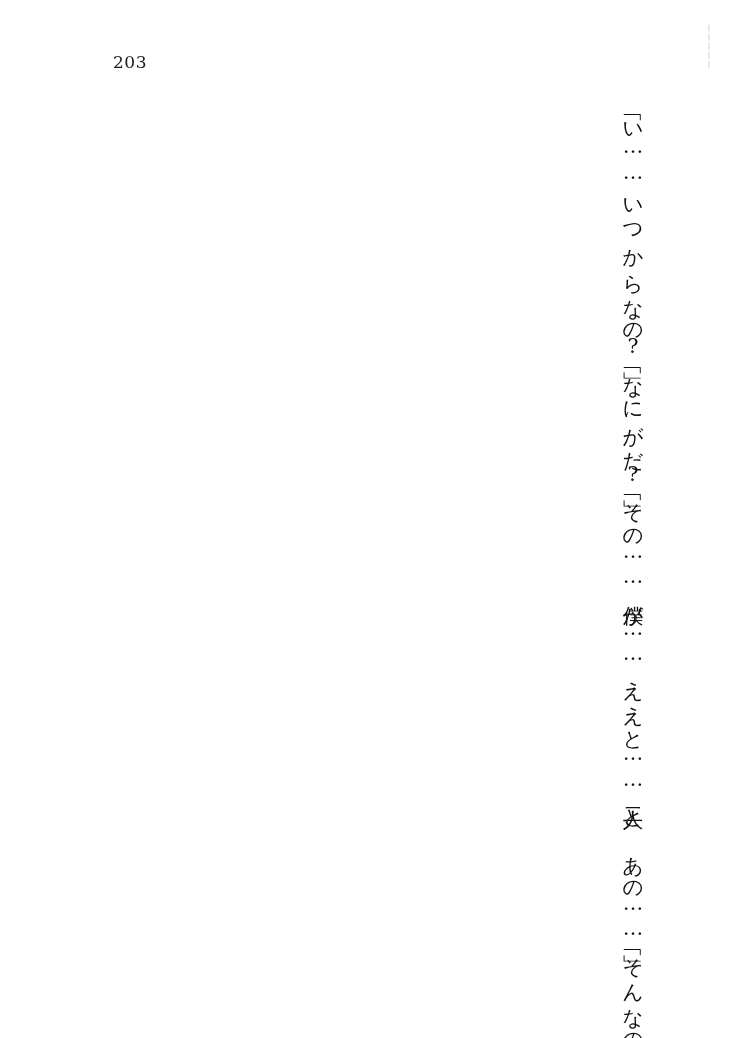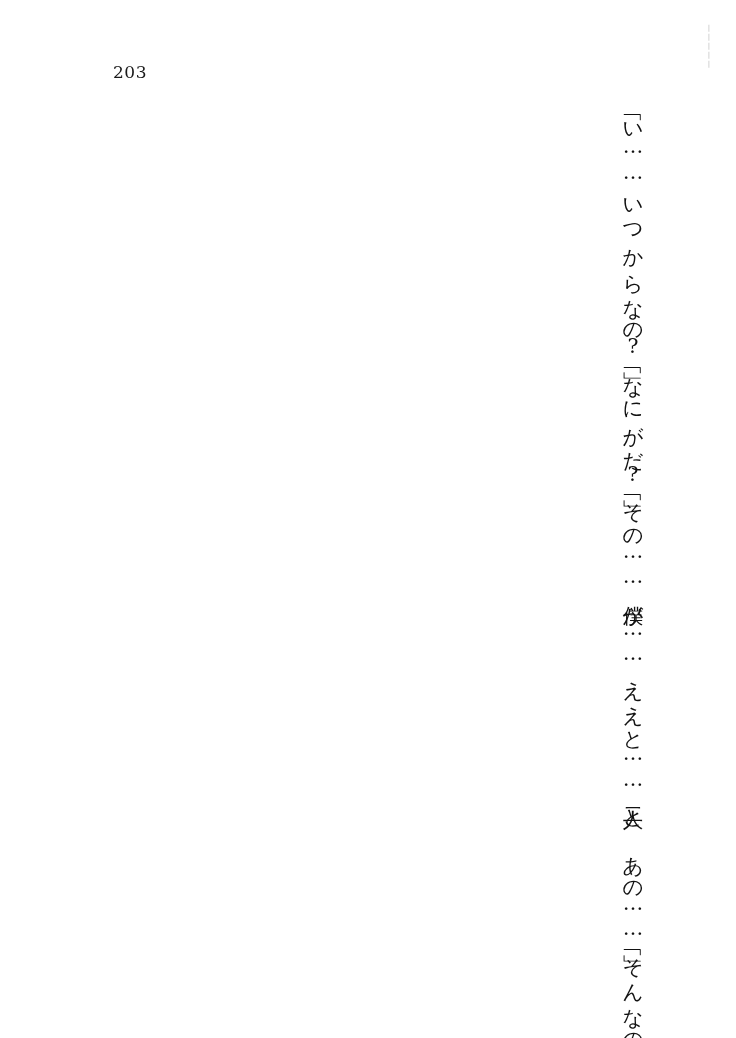--- a/index.html
+++ b/index.html
@@ -12,21 +12,21 @@
     width: 736px;
     height: 1038px;
     background: #ffffff;
     overflow: hidden;
     font-family: "DejaVu Serif", "Liberation Serif", serif;
     color: #111111;
   }
   .page-number {
     position: absolute;
     left: 113px;
-    top: 62px;
+    top: 52px;
     font-family: "DejaVu Serif", "Liberation Serif", serif;
     font-size: 17px;
     color: #1a1a1a;
     letter-spacing: 0.5px;
   }
   
   .text-body {
     position: absolute;
     top: 108px;
     right: 86px;

